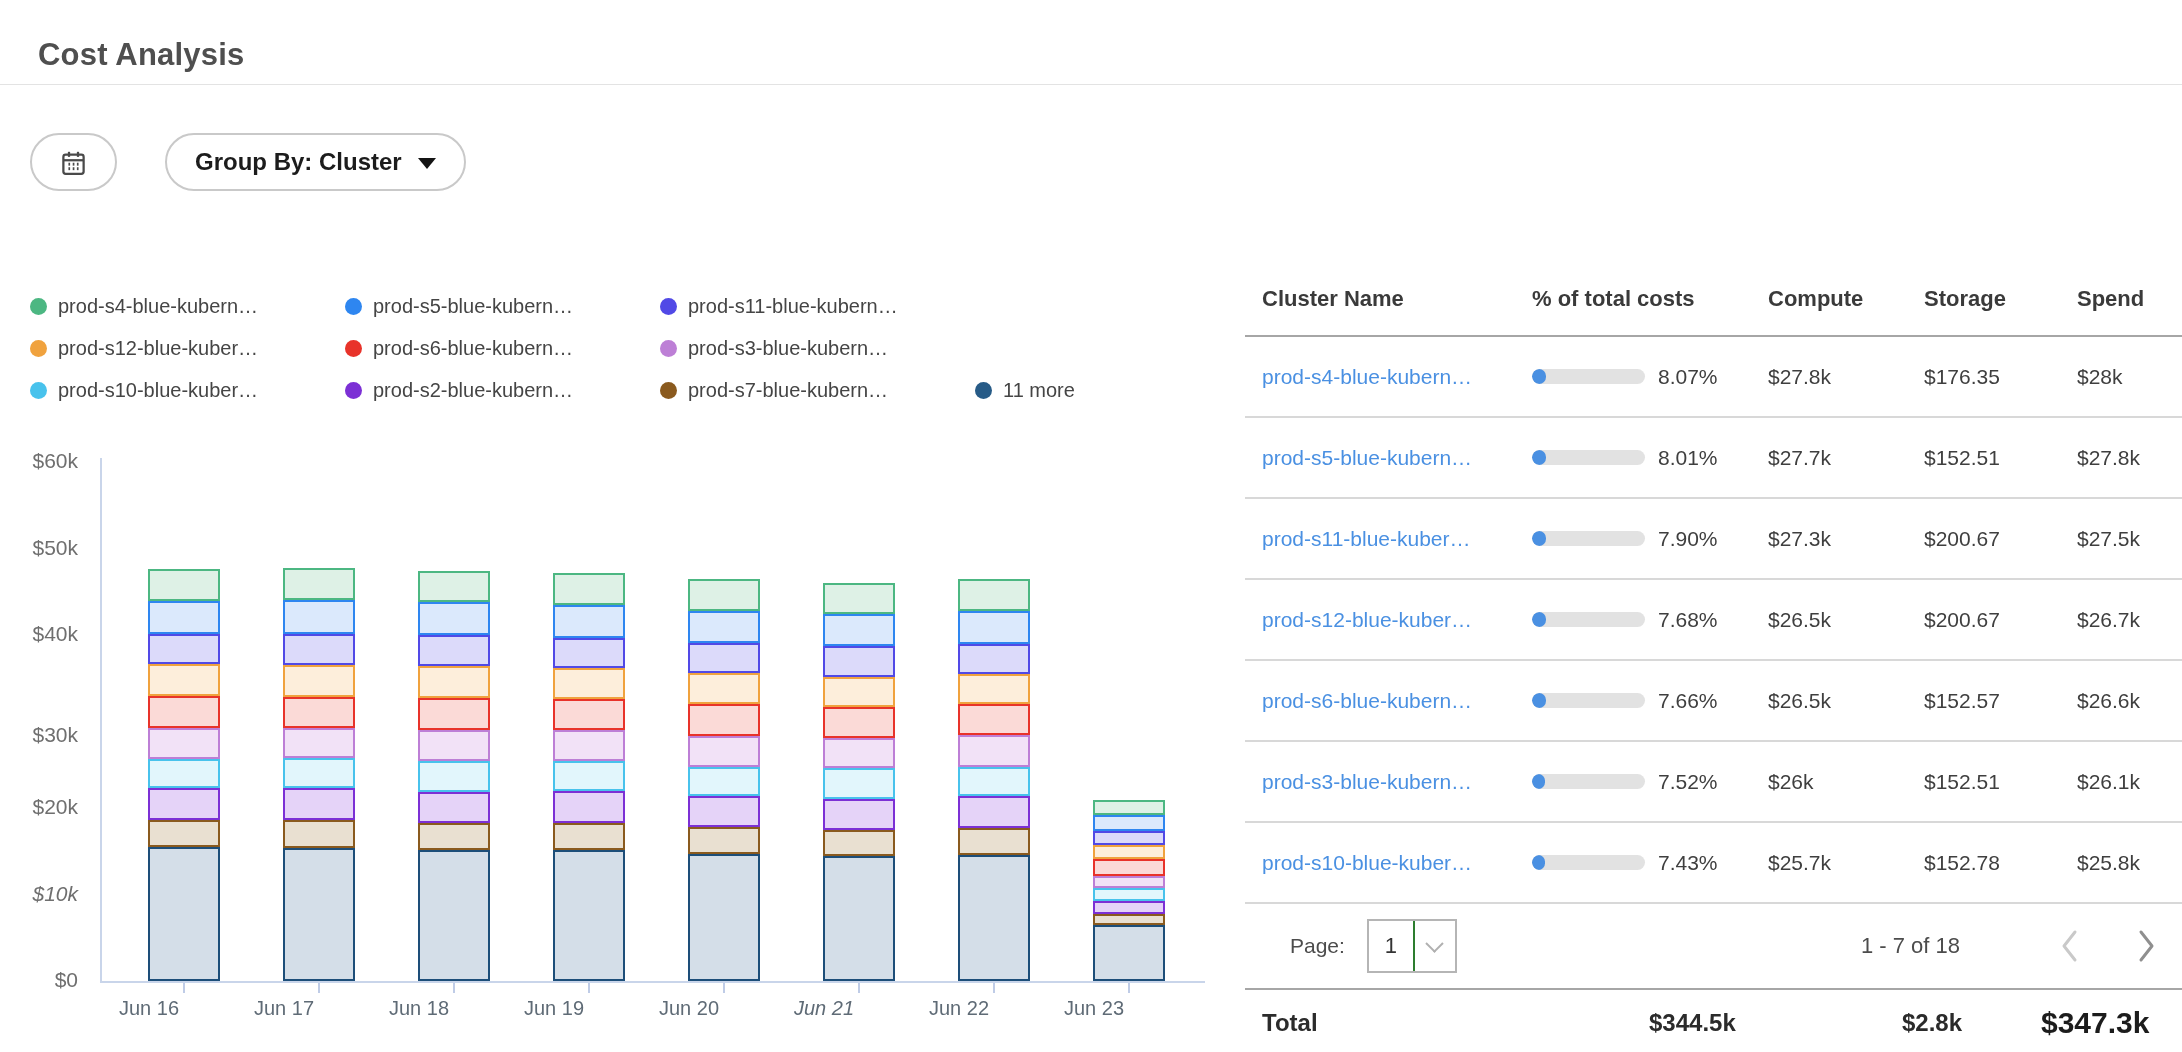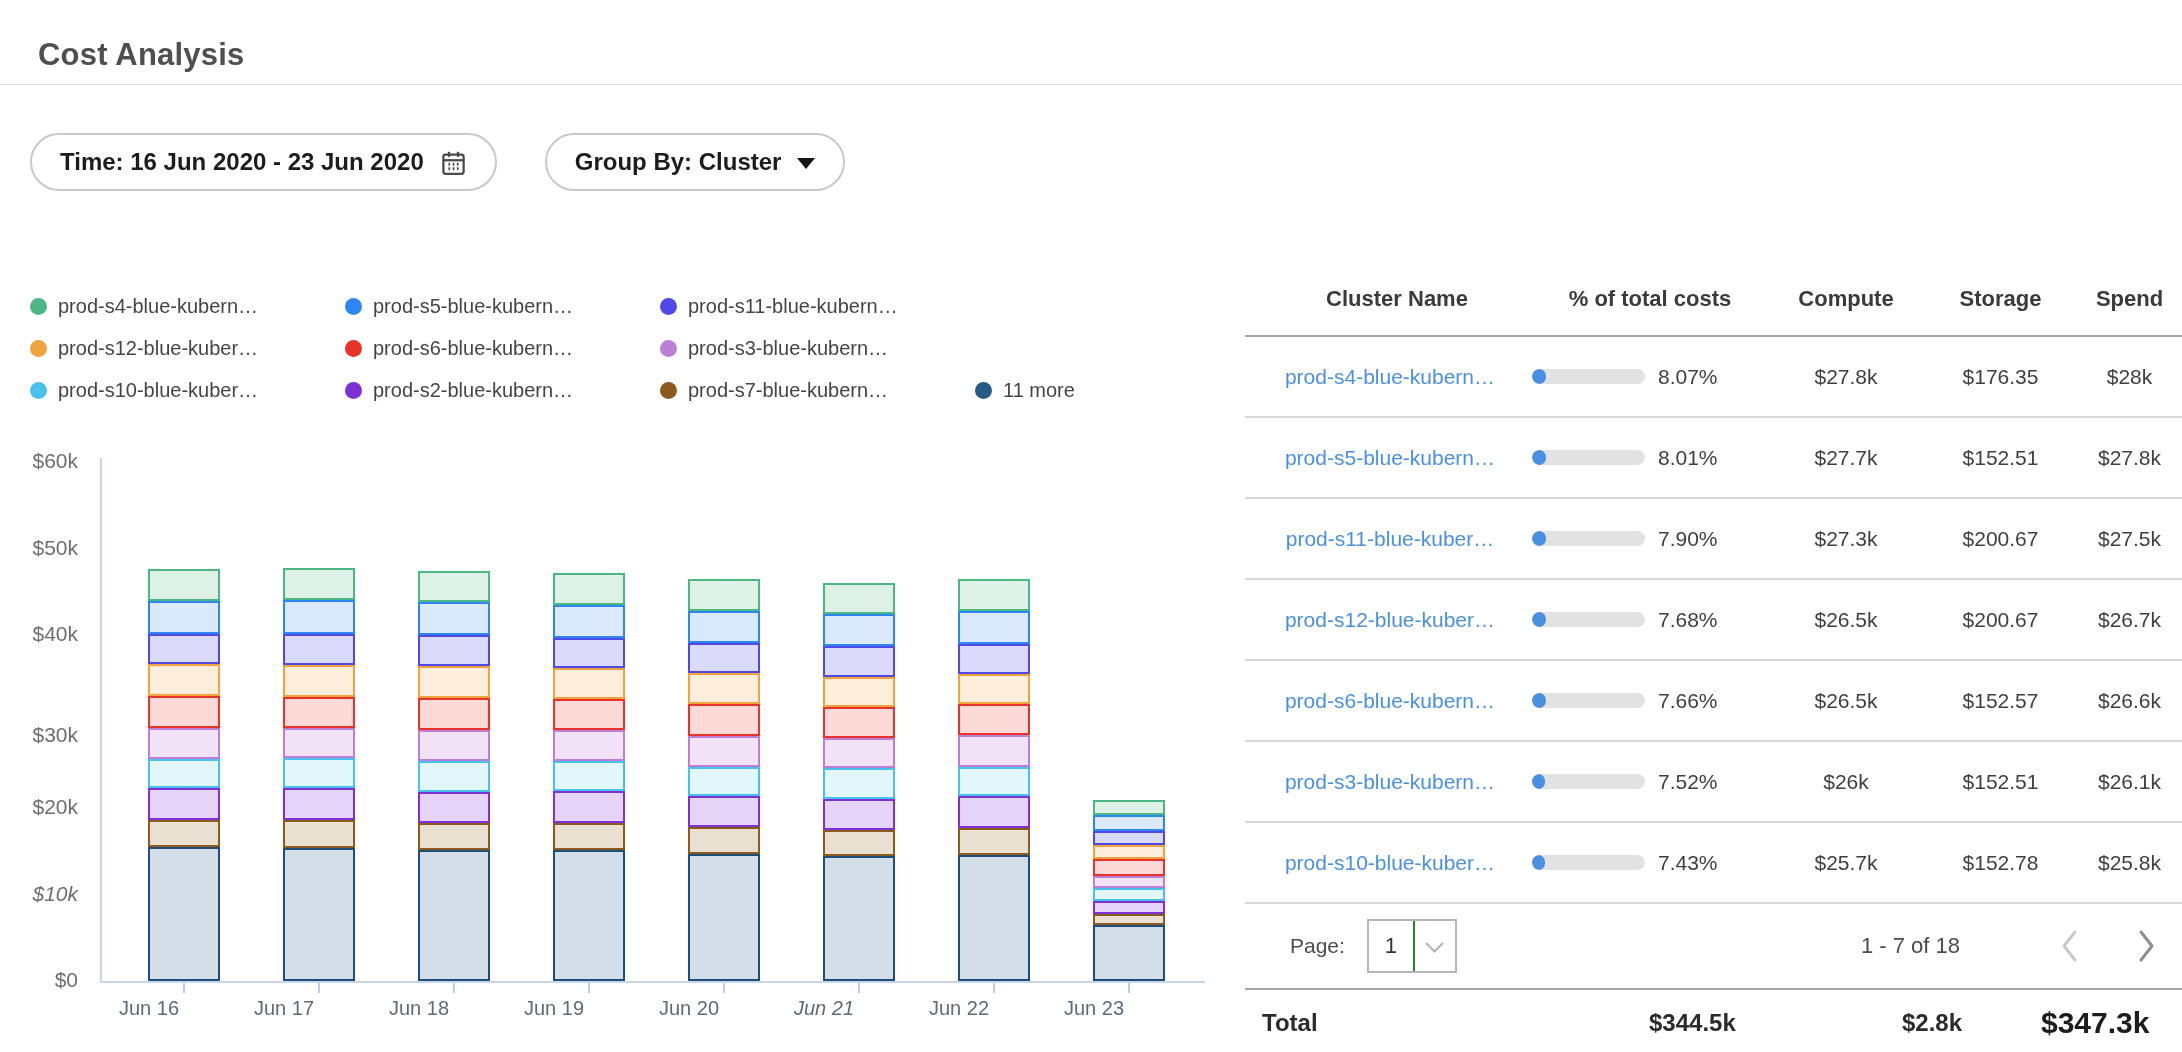--- a/index.html
+++ b/index.html
@@ -29,21 +29,21 @@
   #chart-root{position:absolute;inset:0;pointer-events:none;}
   #chart-root .ylab{position:absolute;width:72px;text-align:right;font-size:21px;color:#6f6f6f;}
   #chart-root .xlab{position:absolute;width:130px;font-size:20px;color:#5f6b76;}
   #chart-root .axis{position:absolute;background:#c9d5ea;}
   #chart-root .xtick{position:absolute;width:2px;height:10px;background:#bfccе7;background:#bfcce7;}
   #chart-root .bar{position:absolute;width:72px;display:flex;flex-direction:column-reverse;pointer-events:auto;}
   #chart-root .seg{box-sizing:border-box;border-style:solid;border-width:2px;cursor:pointer;}
 
   
   .table{position:absolute;left:1245px;top:262px;width:937px;height:790px;}
-  .tgrid{display:grid;grid-template-columns:270px 236px 156px 153px 1fr;align-items:center;padding-left:17px;text-align:center;}
+  .tgrid{display:grid;grid-template-columns:270px 236px 156px 153px 1fr;align-items:center;padding-left:17px;}
   .thead{height:73px;border-bottom:2px solid #a6a6a6;}
   .thead .th{font-size:22px;font-weight:700;color:#3a3a3a;}
   .trow{height:79px;border-bottom:2px solid #d8d8d8;}
   .cell{font-size:21px;color:#3f3f3f;white-space:nowrap;}
   .cluster-link{color:#4a90e2;cursor:pointer;overflow:hidden;text-overflow:ellipsis;white-space:nowrap;padding-right:14px;}
   .pct-cell{display:flex;align-items:center;gap:13px;}
   .pbar{width:113px;height:15px;border-radius:8px;background:#e2e2e2;overflow:hidden;flex:0 0 auto;}
   .pbar-fill{height:100%;border-radius:8px;background:#4a90e2;}
 
   
@@ -69,21 +69,20 @@
 </head>
 <body>
 
 <div class="app">
 
   <h1 class="page-title">Cost Analysis</h1>
   <div class="title-divider"></div>
 
   <div class="filters">
     <button class="pill">
-      <span>Time: 16 Jun 2020 - 23 Jun 2020</span>
       <span style="display:flex;">
         <svg width="27" height="27" viewBox="0 0 24 24" fill="none" stroke="#4a4a4a" stroke-width="2">
           <rect x="3" y="5" width="18" height="17" rx="2"></rect>
           <line x1="8" y1="2.5" x2="8" y2="7"></line>
           <line x1="16" y1="2.5" x2="16" y2="7"></line>
           <line x1="3" y1="10" x2="21" y2="10"></line>
           <g stroke-width="2.6">
             <line x1="7.5" y1="13.5" x2="9" y2="13.5"></line>
               <line x1="11.3" y1="13.5" x2="12.8" y2="13.5"></line>
               <line x1="15" y1="13.5" x2="16.5" y2="13.5"></line>

